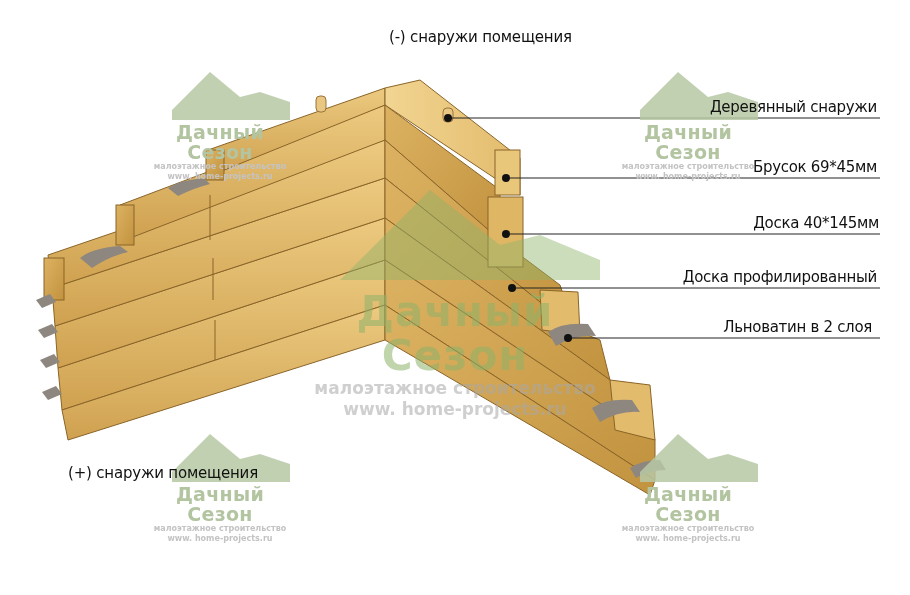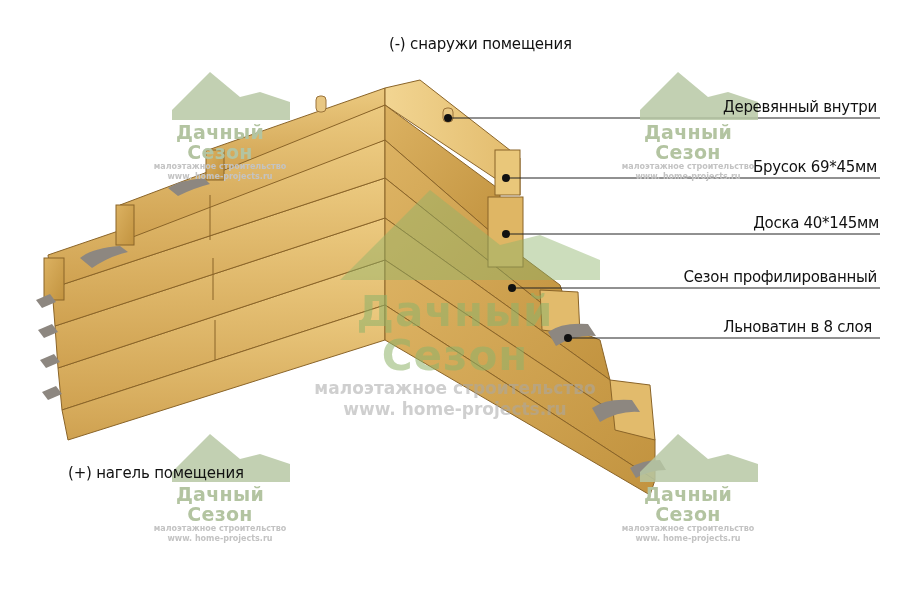--- a/index.html
+++ b/index.html
@@ -131,22 +131,22 @@
     <div class="brand">Дачный Сезон</div>
     <div class="sub">малоэтажное строительство</div>
     <div class="url">www. home-projects.ru</div>
   </div>
   <div class="wm-big" style="left:285px;top:290px;width:340px;">
     <div class="brand">Дачный Сезон</div>
     <div class="sub">малоэтажное строительство</div>
     <div class="url">www. home-projects.ru</div>
   </div>
 
-  <div class="caption" style="left:389px;top:35px;">(-) снаружи помещения</div>
-  <div class="caption" style="left:68px;top:464px;">(+) нагель помещения</div>
+  <div class="caption" style="left:389px;top:28px;">(-) снаружи помещения</div>
+  <div class="caption" style="left:68px;top:464px;">(+) снаружи помещения</div>
 
-  <div class="label" style="right:33px;top:98px;">Деревянный внутри</div>
+  <div class="label" style="right:33px;top:98px;">Деревянный снаружи</div>
   <div class="label" style="right:33px;top:158px;">Брусок 69*45мм</div>
   <div class="label" style="right:31px;top:214px;">Доска 40*145мм</div>
-  <div class="label" style="right:33px;top:268px;">Сезон профилированный</div>
-  <div class="label" style="right:38px;top:318px;">Льноватин в 8 слоя</div>
+  <div class="label" style="right:33px;top:268px;">Доска профилированный</div>
+  <div class="label" style="right:38px;top:318px;">Льноватин в 2 слоя</div>
 
 </div>
 
 </body></html>

